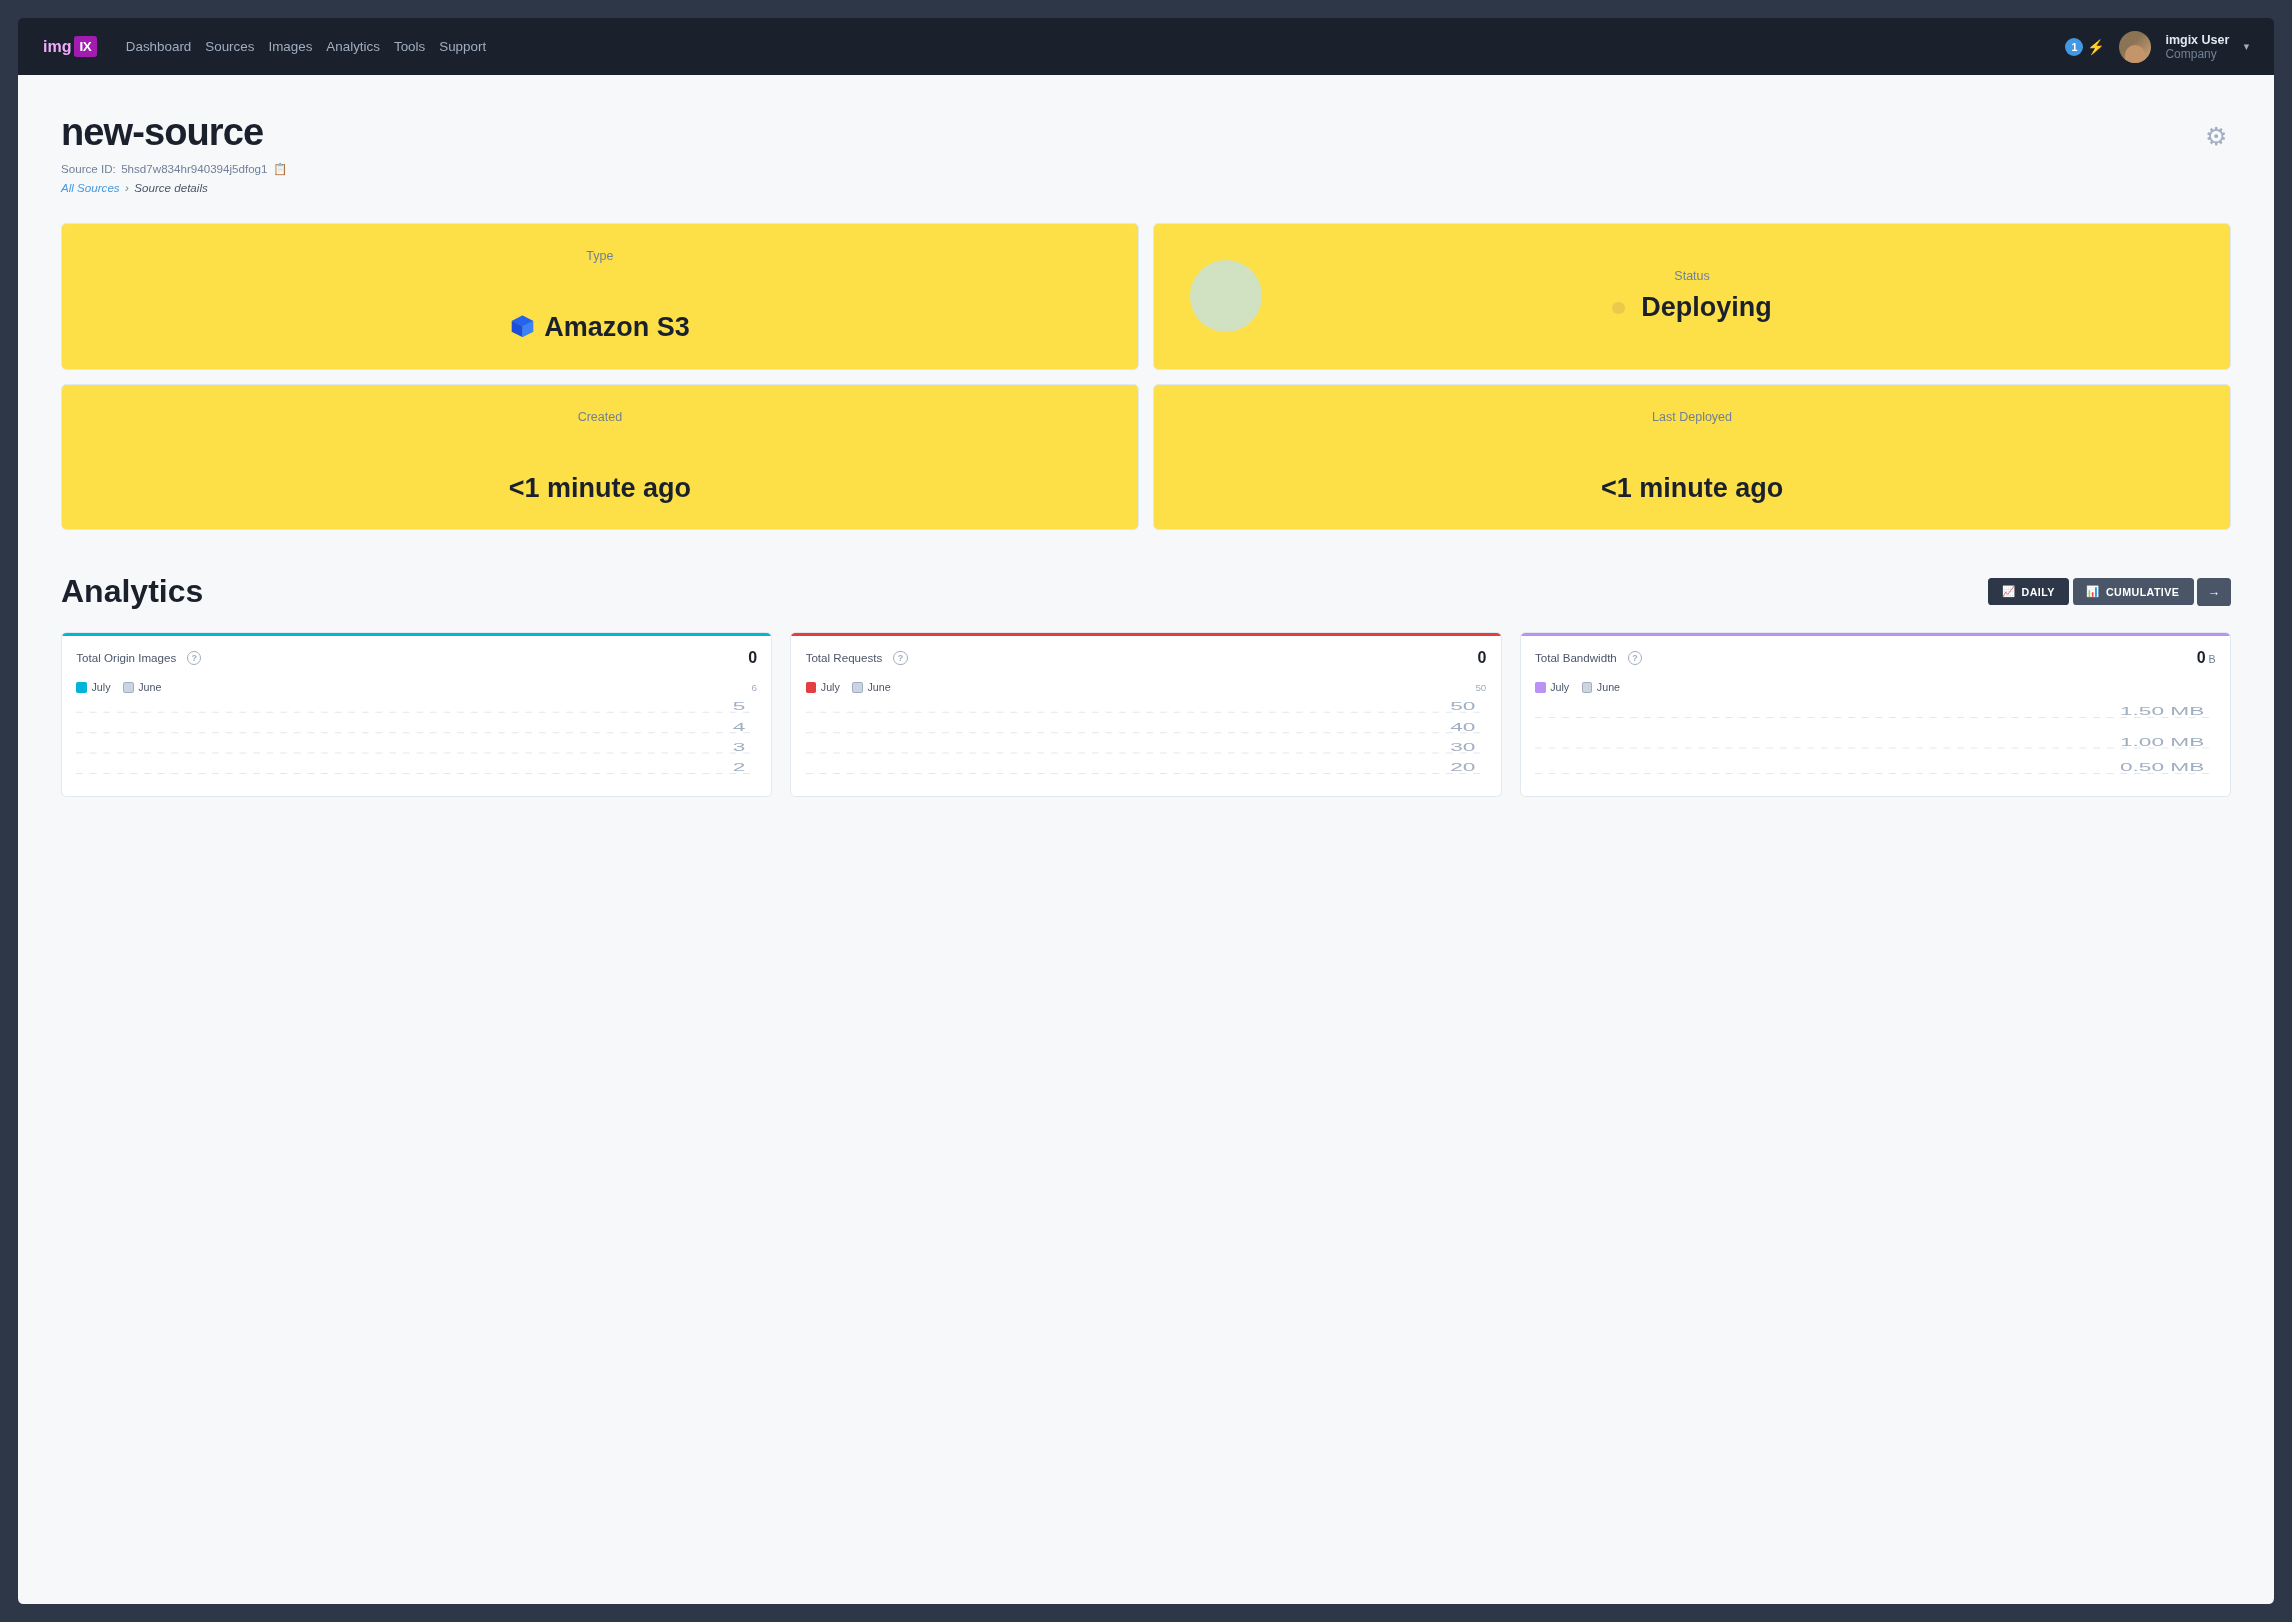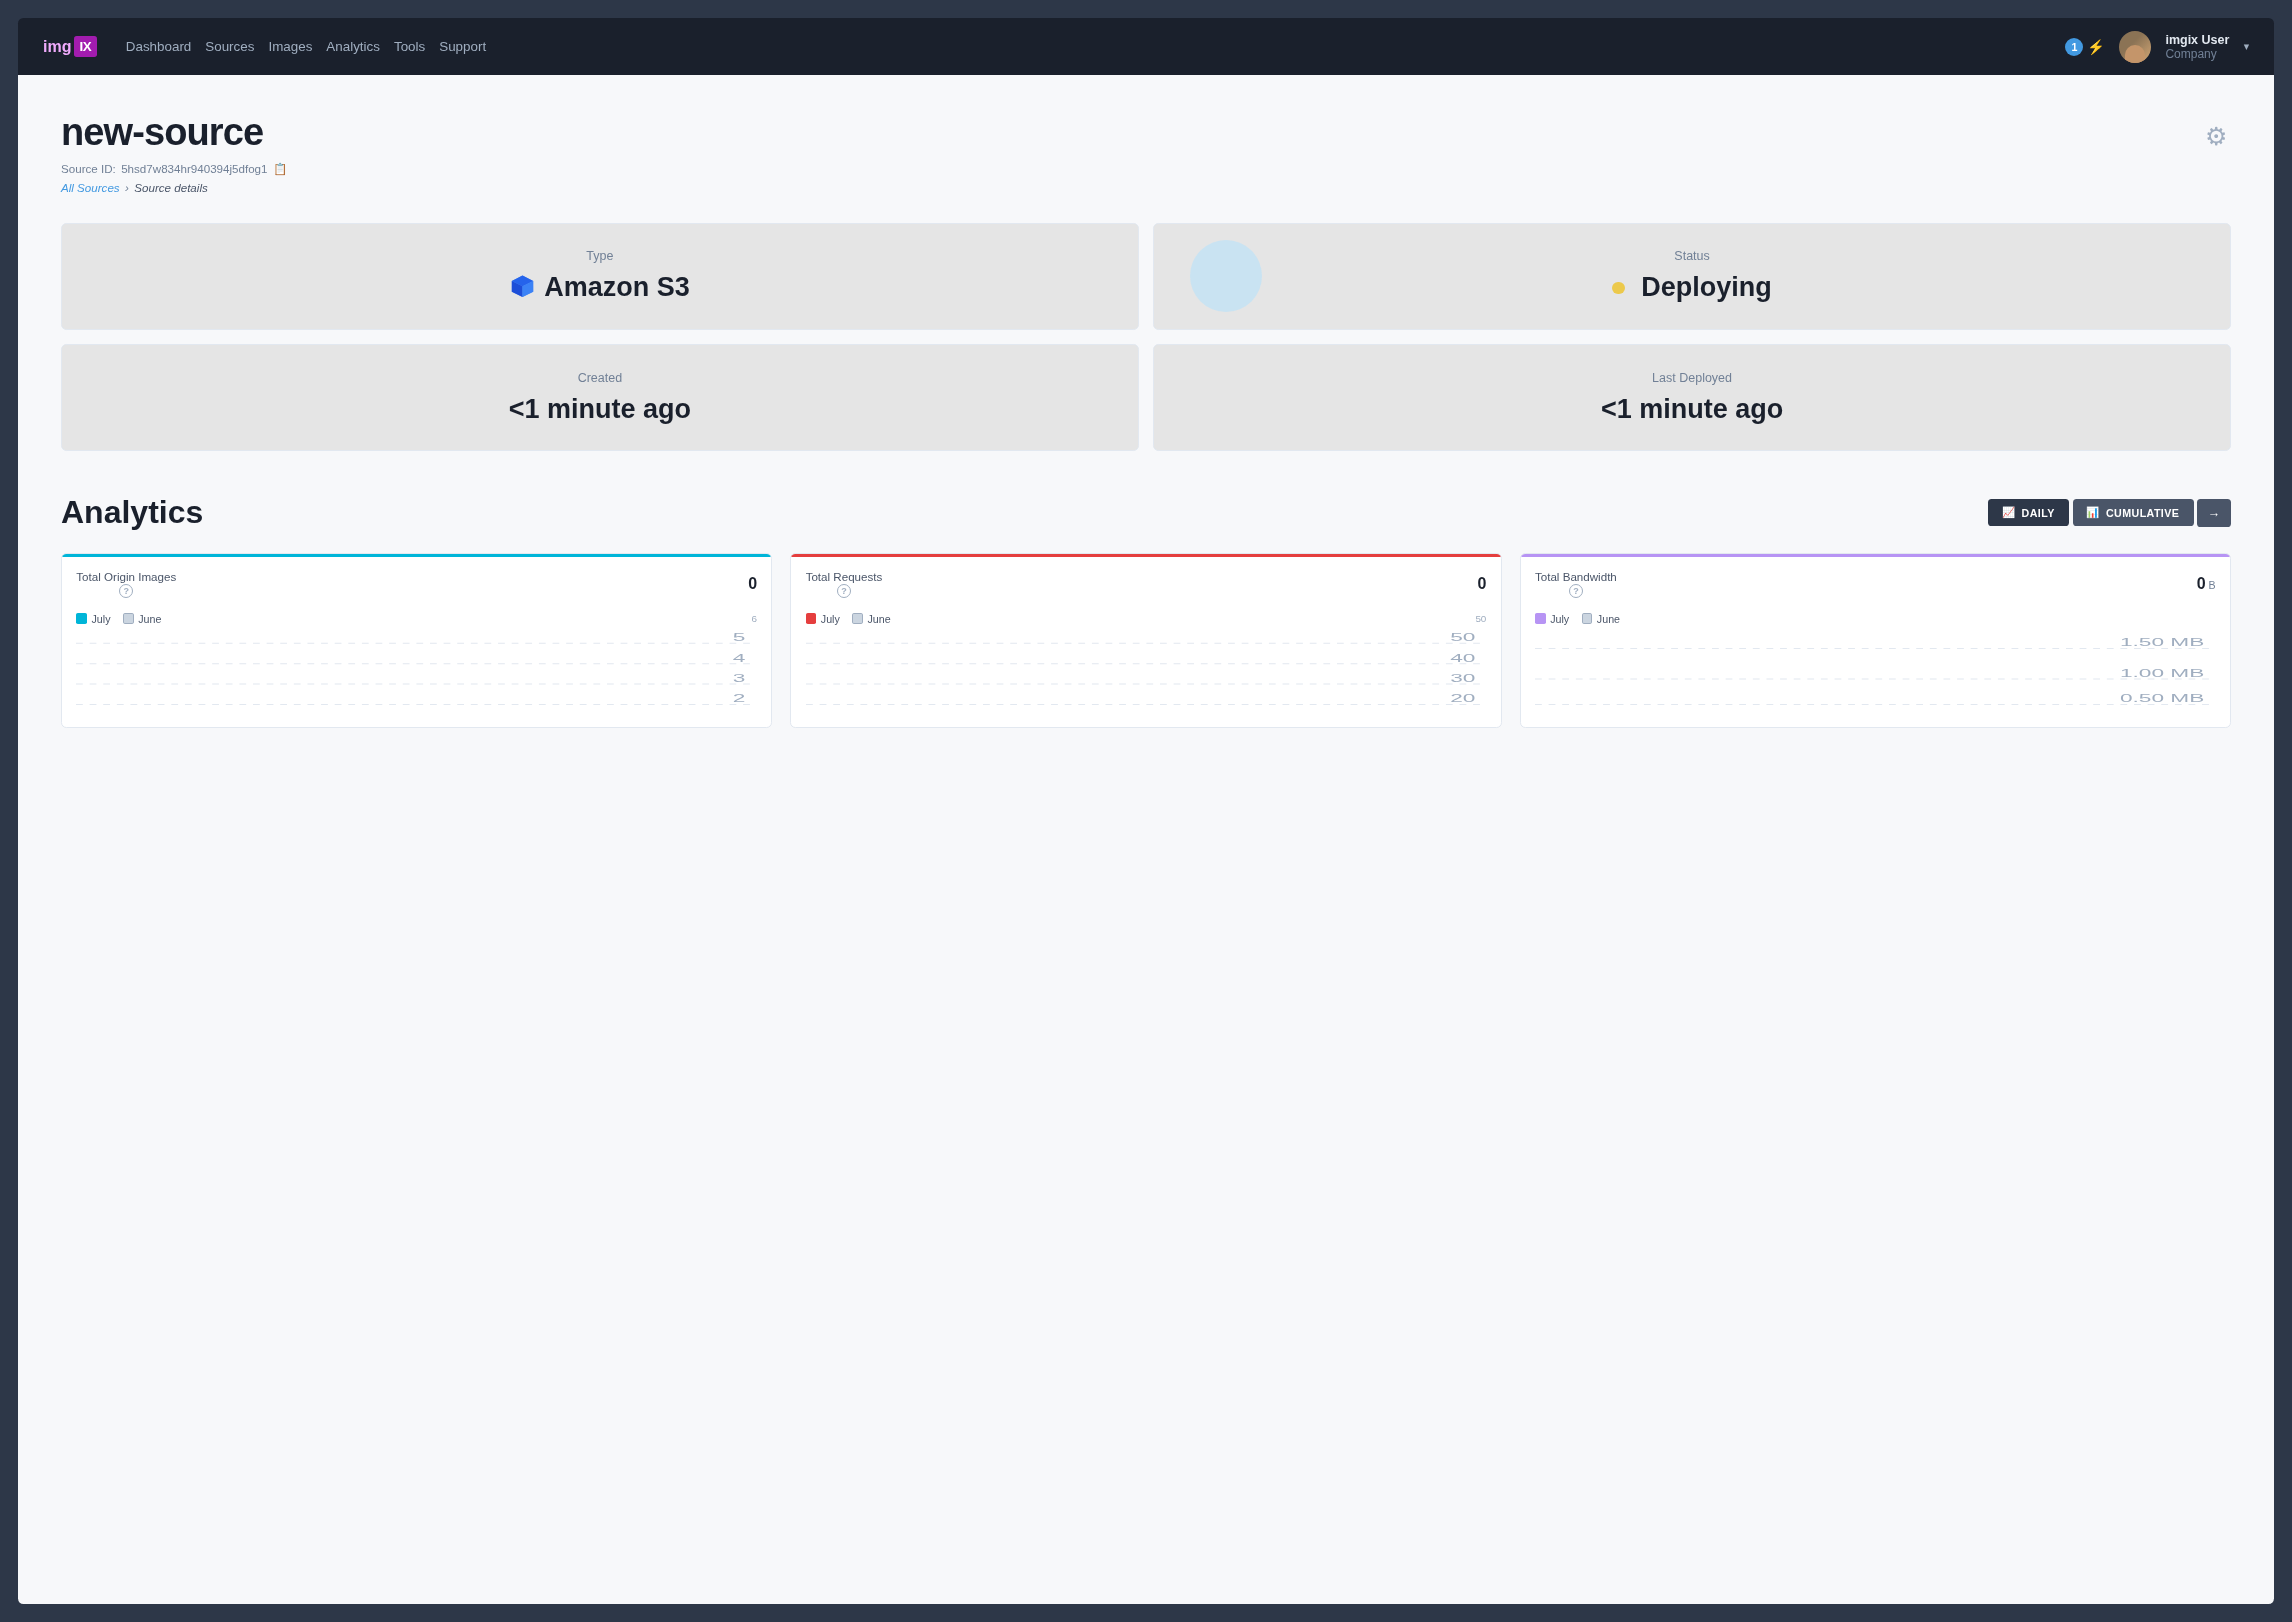--- a/index.html
+++ b/index.html
@@ -173,29 +173,30 @@
     }
 
     
     .cards-grid {
       display: grid;
       grid-template-columns: 1fr 1fr;
       gap: 14.3px;
       margin-bottom: 43px;
     }
     .card {
-      background: #e5e5e5;
+      background: #fde047;
       border: 0.9px solid #e2e8f0;
       border-radius: 5.4px;
       padding: 25px 29px;
       display: flex;
       flex-direction: column;
       align-items: center;
       justify-content: center;
       min-height: 107px;
+      gap: 40px;
     }
     .card-label {
       font-size: 12.5px;
       color: #718096;
       margin-bottom: 9px;
       text-align: center;
     }
     .card-value {
       font-size: 27px;
       font-weight: 700;
@@ -301,22 +302,21 @@
       display: flex;
       justify-content: space-between;
       align-items: center;
     }
     .chart-title {
       font-size: 11.6px;
       color: #4a5568;
       font-weight: 500;
       display: flex;
       align-items: center;
-      gap: 1px;
-      flex-direction: column;
+      gap: 11px;
     }
     .chart-value {
       font-size: 16px;
       font-weight: 700;
       color: #1a202c;
     }
     .chart-value .unit {
       font-size: 10.7px;
       font-weight: 500;
       color: #718096;

